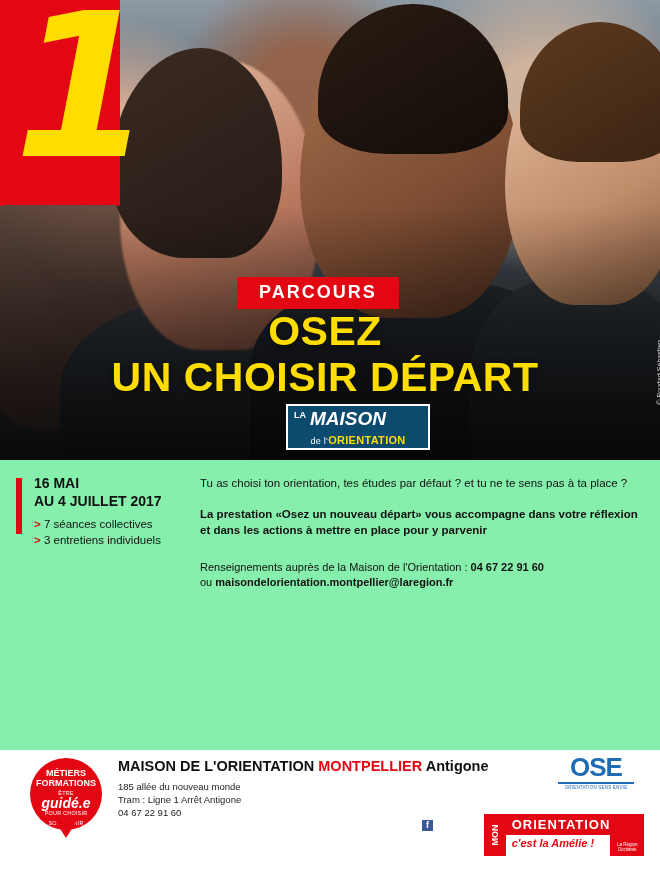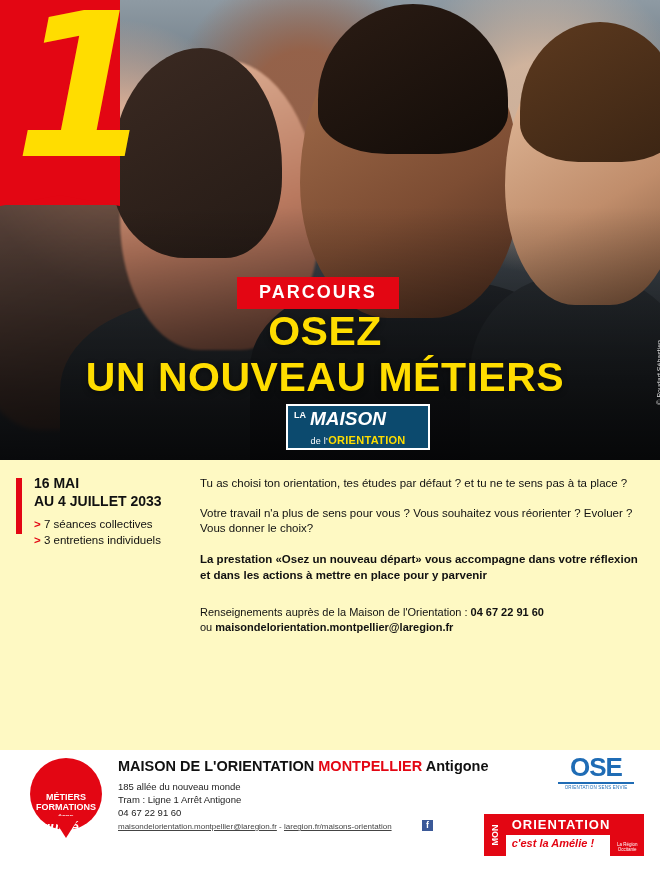--- a/index.html
+++ b/index.html
@@ -136,21 +136,21 @@
     position:absolute; left:0; right:0; bottom:2px;
     text-align:center;
     color:#ffdd00; font-weight:700; font-size:11px; letter-spacing:.3px;
   }
   .mo-bottom .de { color:#ffffff; font-weight:400; font-size:9px; }
 
   
   .body-wrap {
     position: absolute;
     top: 460px; left: 0; right: 0; bottom: 0;
-    background: #fef9c3;
+    background: #86efac;
   }
   .redbar {
     position: absolute;
     left: 16px; top: 18px;
     width: 6px; height: 56px;
     background: #e30613;
   }
   .dates {
     position: absolute;
     left: 34px; top: 14px;
@@ -222,21 +222,21 @@
   .pin:after{
     content:"";
     position:absolute; left: 22px; top: 58px;
     border-left: 14px solid transparent;
     border-right: 14px solid transparent;
     border-top: 22px solid #e30613;
   }
   .pin-txt {
     position: absolute; left: 0; right: 0; top: 10px;
     text-align: center; color: #fff; font-weight: 700;
-    font-size: 9px; line-height: 10px; margin-top: 24px;
+    font-size: 9px; line-height: 10px;
   }
   .pin-txt .guide { font-size: 14px; font-style: italic; }
   .pin-txt .small { font-size: 5.5px; font-weight: 400; letter-spacing: .2px;}
 
   .foot-title {
     position: absolute;
     left: 118px; top: 8px;
     font-weight: 700; font-size: 14.5px; color: #111;
   }
   .foot-title .red { color: #e30613; }
@@ -328,55 +328,54 @@
   <div class="flag">
     <div class="flag-one">1</div>
   </div>
 
   <div class="credit">© Poudart Sébastien</div>
 
   <div class="parcours">PARCOURS</div>
 
   <div class="title-main">
     <div>OSEZ</div>
-    <div class="title-line2">UN NOUVEAU MÉTIERS</div>
+    <div class="title-line2">UN CHOISIR DÉPART</div>
   </div>
 
   <div class="mo-logo">
     <div class="mo-la">LA</div>
     <div class="mo-maison">MAISON</div>
     <div class="mo-bottom">
       <span class="de">de l'</span><span>ORIENTATION</span>
     </div>
   </div>
 </div>
 
 <div class="body-wrap">
 
   <div class="redbar"></div>
 
   <div class="dates">
     <div>16 MAI</div>
-    <div>AU 4 JUILLET 2033</div>
+    <div>AU 4 JUILLET 2017</div>
   </div>
 
   <div class="bullets">
     <div>
       <span class="chev">&gt;</span>
       <span>7 séances collectives</span>
     </div>
     <div>
       <span class="chev">&gt;</span>
       <span>3 entretiens individuels</span>
     </div>
   </div>
 
   <div class="col-right">
     <div class="para">Tu as choisi ton orientation, tes études par défaut ? et tu ne te sens pas à ta place ?</div>
-    <div class="para">Votre travail n'a plus de sens pour vous ? Vous souhaitez vous réorienter ? Evoluer ? Vous donner le choix?</div>
     <div class="para-bold">La prestation «Osez un nouveau départ» vous accompagne dans votre réflexion et dans les actions à mettre en place pour y parvenir</div>
 
 
     <div class="contact">
       <div>
         <span>Renseignements auprès de la Maison de l'Orientation : </span><b>04 67 22 91 60</b>
       </div>
       <div>
         <span>ou </span><b>maisondelorientation.montpellier@laregion.fr</b>
       </div>
@@ -399,23 +398,20 @@
     <div class="foot-title">
       <span>MAISON DE L'ORIENTATION </span><span class="red">MONTPELLIER</span><span> Antigone</span>
     </div>
 
     <div class="foot-lines">
       <div>185 allée du nouveau monde</div>
       <div>Tram : Ligne 1 Arrêt Antigone</div>
       <div>04 67 22 91 60</div>
     </div>
 
-    <div class="foot-mail">
-      <a href="#">maisondelorientation.montpellier@laregion.fr</a><span> - </span><a href="#">laregion.fr/maisons-orientation</a>
-    </div>
 
     <div class="fb">f</div>
 
     <div class="ose-logo">
       <div class="ose-text">OSE</div>
       <div class="ose-rule"></div>
       <div class="ose-sub">ORIENTATION SENS ENVIE</div>
     </div>
 
     <div class="region-block">

